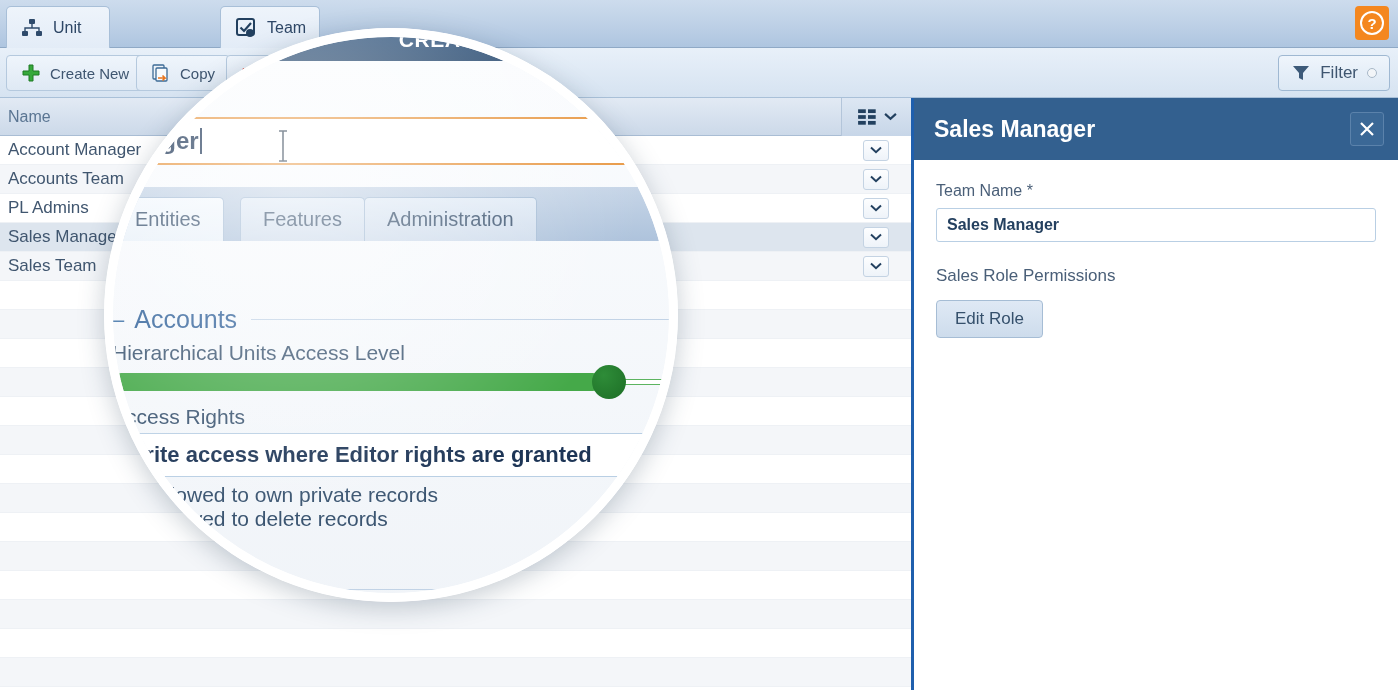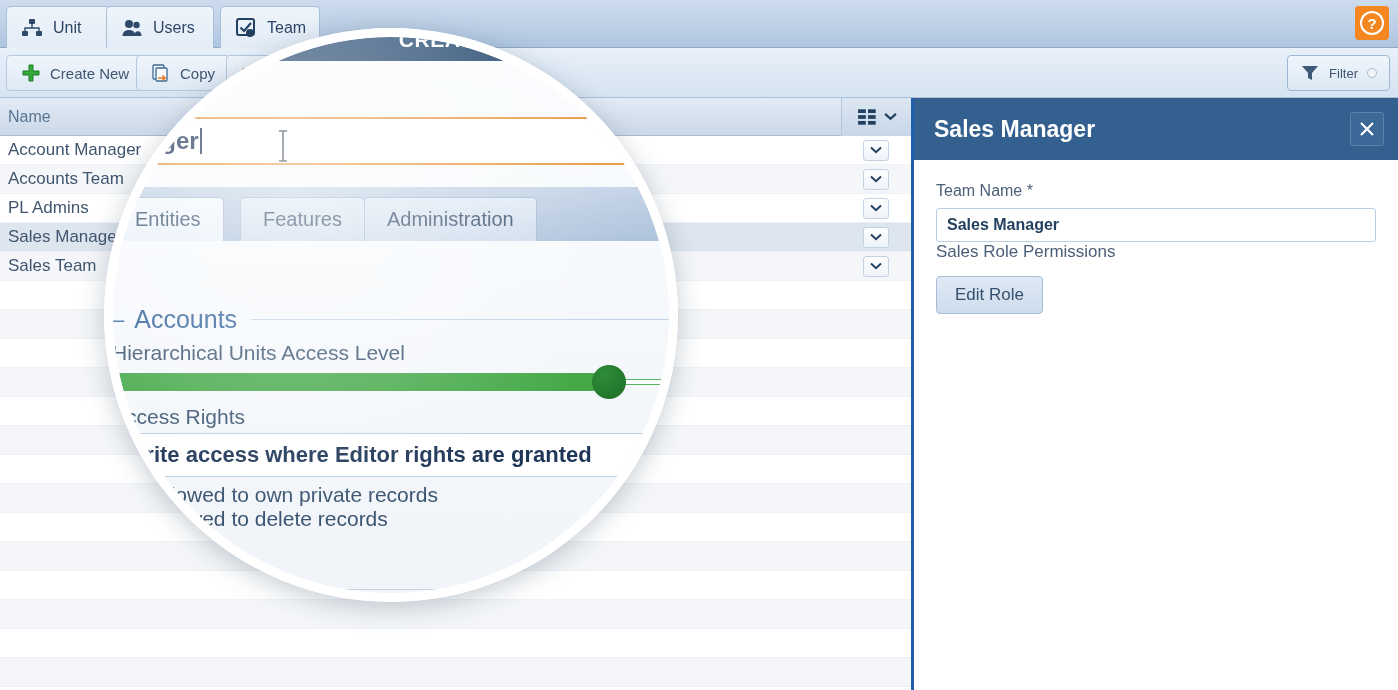--- a/index.html
+++ b/index.html
@@ -44,21 +44,21 @@
   .cmdbtn {
     position: absolute; top: 7px; height: 36px;
     display: flex; align-items: center; gap: 9px;
     padding: 0 14px; font-size: 15px; color: #3f5670;
     background: linear-gradient(to bottom, #eff5fc 0%, #dfe9f4 100%);
     border: 1px solid #b5c9de; border-radius: 4px;
   }
   .filterbtn {
     position: absolute; right: 8px; top: 7px; height: 36px;
     display: flex; align-items: center; gap: 9px;
-    padding: 0 12px; font-size: 13px; color: #3f5670;
+    padding: 0 12px; font-size: 17px; color: #3f5670;
     background: linear-gradient(to bottom, #eff5fc 0%, #dce8f4 100%);
     border: 1px solid #9fb8d2; border-radius: 4px;
   }
   .filterdot { width: 10px; height: 10px; border-radius: 50%; border: 1px solid #a8b8c8; background:#f2f5f8; }
 
   .helpbtn {
     position: absolute; right: 9px; top: 6px; width: 34px; height: 34px;
     background: #f4871f; border-radius: 4px;
     display: flex; align-items: center; justify-content: center;
   }
@@ -118,21 +118,21 @@
     display:flex; align-items:center; justify-content:center;
     background: #3b6896;
   }
   .detail-body { padding: 22px 22px 0 22px; }
   .field-label { font-size: 16px; color: #4a5f78; margin-bottom: 8px; }
   .field-input {
     height: 34px; border: 1px solid #b9cfe4; border-radius: 3px;
     background: #fff; display: flex; align-items: center;
     padding: 0 10px; font-size: 16px; font-weight: bold; color: #24405f;
   }
-  .sub-h { font-size: 17px; color: #4a5f78; }
+  .sub-h { margin-top: 24px; font-size: 17px; color: #4a5f78; }
   .sub-p { margin-top: 5px; font-size: 15px; color: #50657c; }
   .editbtn {
     margin-top: 14px; display: inline-flex; align-items: center; justify-content: center;
     height: 38px; padding: 0 18px; font-size: 17px; color: #35506c;
     background: linear-gradient(to bottom,#dfe9f5 0%,#cddcec 100%);
     border: 1px solid #a6bdd5; border-radius: 4px;
   }
 
   
   .magnifier {
@@ -229,31 +229,20 @@
       <div class="tab active" style="left:6px; width:104px;">
         <span class="ticon">
           <svg viewBox="0 0 22 22" width="22" height="22">
               <rect x="8" y="2" width="6" height="5" rx="1" fill="#2e4a6b"></rect>
               <rect x="1" y="14" width="6" height="5" rx="1" fill="#2e4a6b"></rect>
               <rect x="15" y="14" width="6" height="5" rx="1" fill="#2e4a6b"></rect>
               <path d="M11 7v4M4 14v-3h14v3" stroke="#2e4a6b" stroke-width="1.4" fill="none"></path>
             </svg>
         </span>
         <span>Unit</span>
-      </div>
-      <div class="tab active" style="left:106px; width:108px;">
-        <span class="ticon">
-          <svg viewBox="0 0 22 22" width="22" height="22">
-              <circle cx="8" cy="7" r="4" fill="#2e4a6b"></circle>
-              <circle cx="15.5" cy="8" r="3.2" fill="#2e4a6b"></circle>
-              <path d="M1.5 19c0-4 3-6 6.5-6s6.5 2 6.5 6z" fill="#2e4a6b"></path>
-              <path d="M13 19c0-3.2 2-4.8 4-4.8s3.5 1.6 3.5 4.8z" fill="#2e4a6b"></path>
-            </svg>
-        </span>
-        <span>Users</span>
       </div>
       <div class="tab active" style="left:220px; width:100px;">
         <span class="ticon">
           <svg viewBox="0 0 22 22" width="22" height="22">
               <rect x="2" y="2" width="17" height="16" rx="2" fill="none" stroke="#22405f" stroke-width="2"></rect>
               <path d="M5.5 10.5l3.5 3.5 7-8" stroke="#22405f" stroke-width="2.2" fill="none"></path>
               <circle cx="15" cy="16" r="4" fill="#22405f"></circle>
             </svg>
         </span>
         <span>Team</span>

